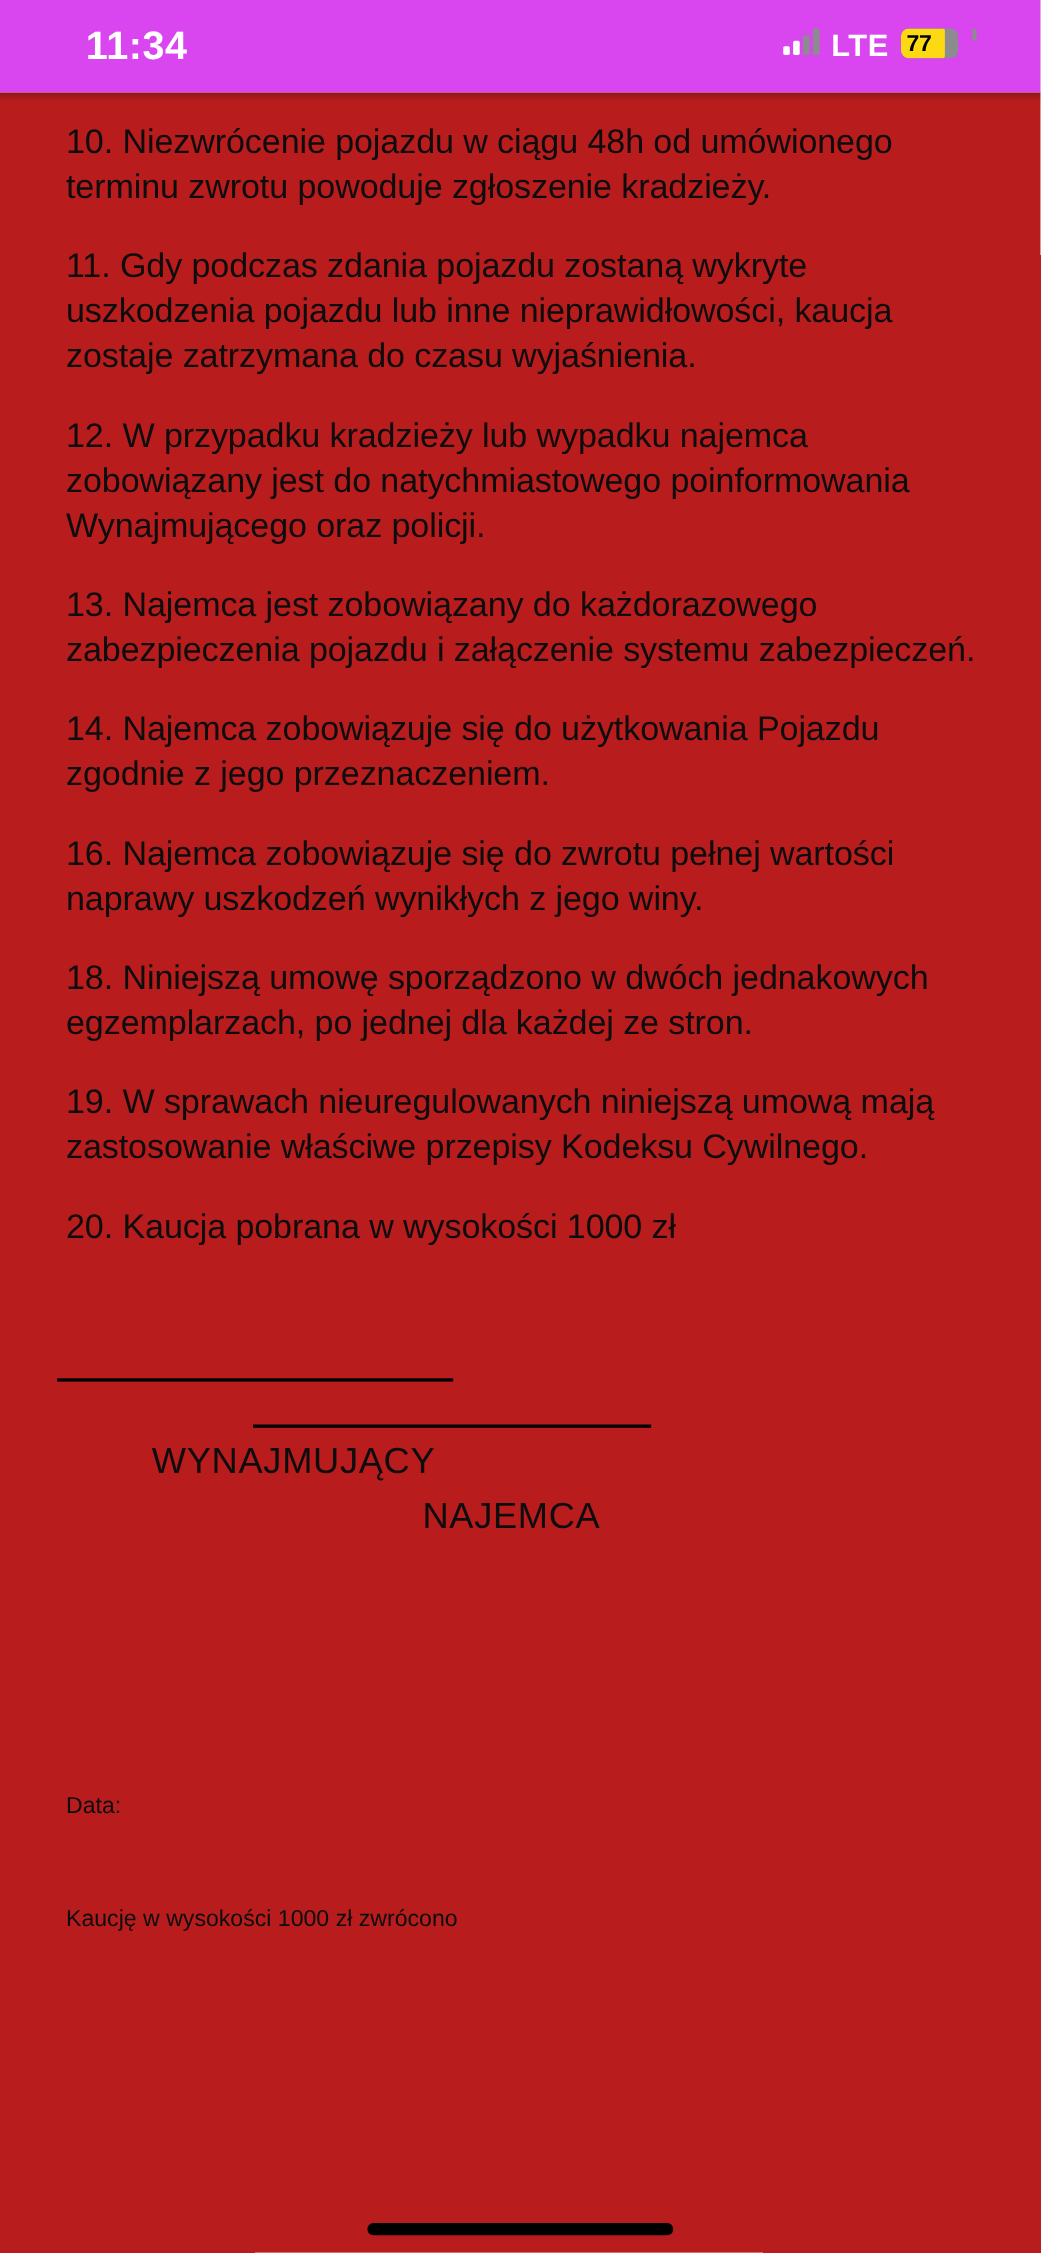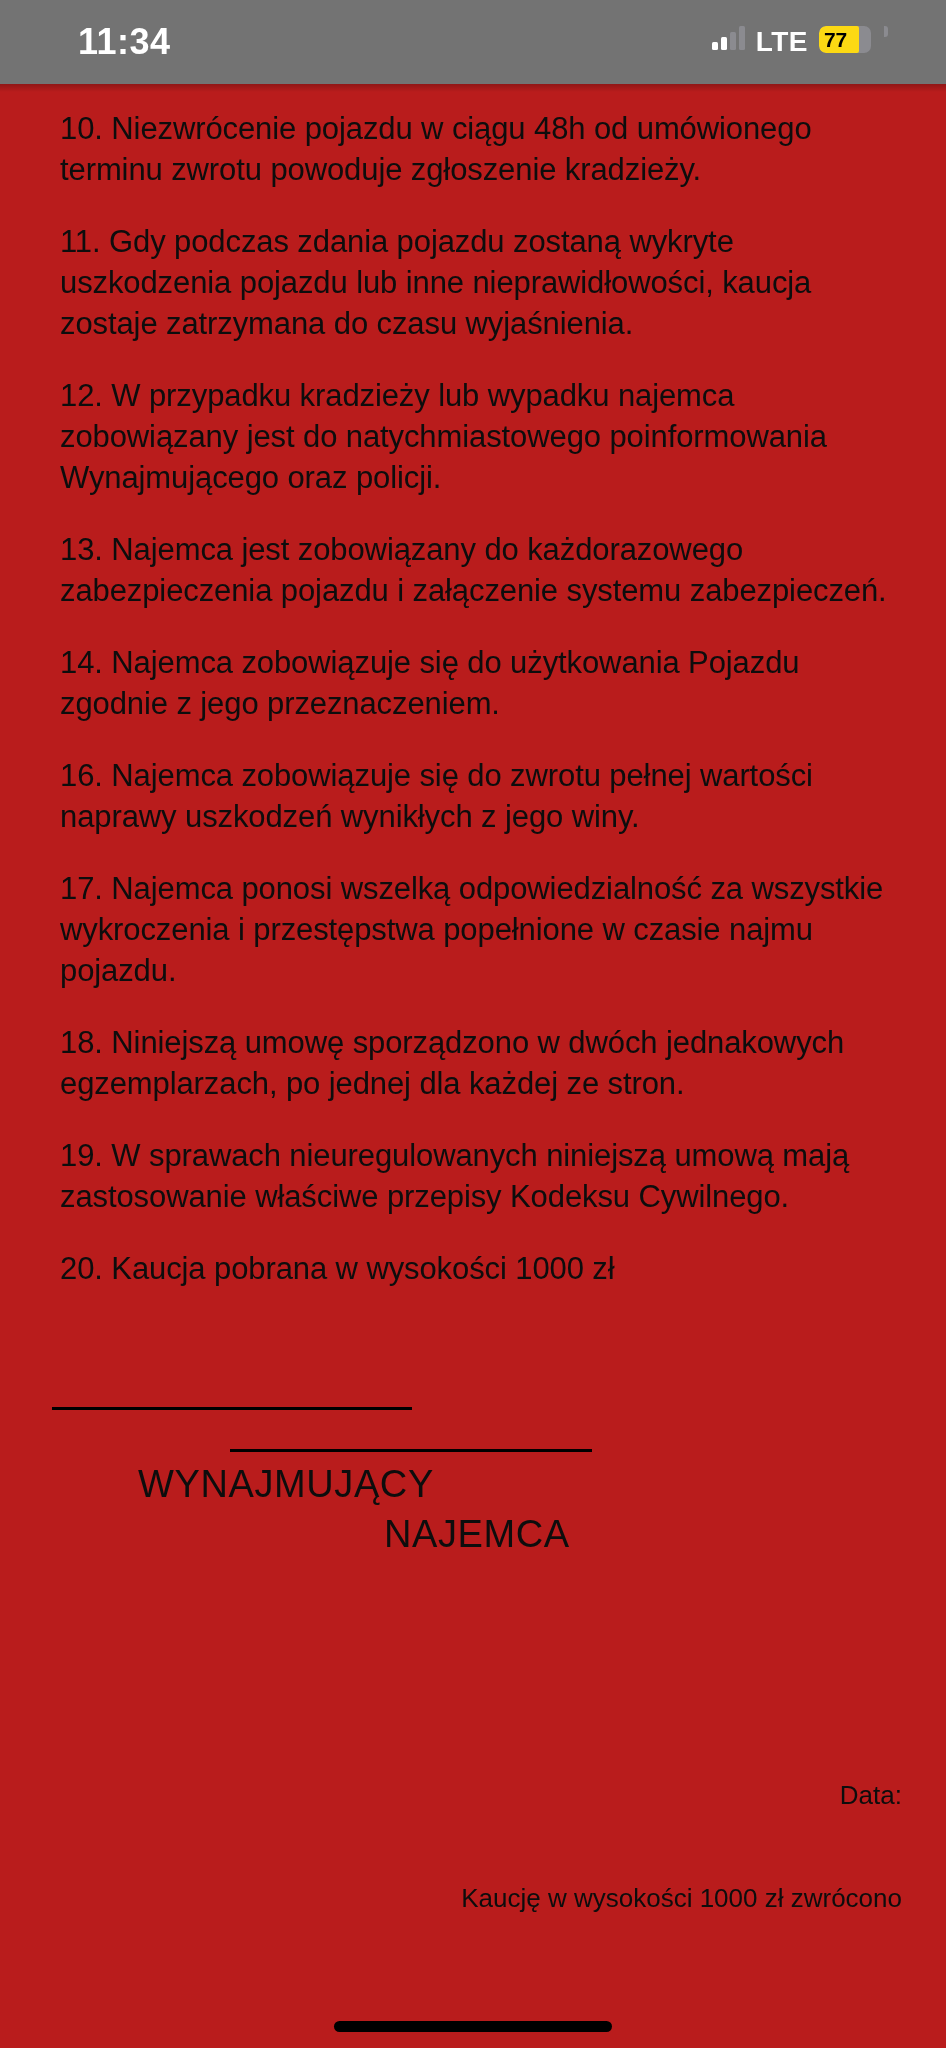--- a/index.html
+++ b/index.html
@@ -17,21 +17,21 @@
     position: relative;
   }
 
   
   .status-bar {
     position: absolute;
     top: 0;
     left: 0;
     width: 946px;
     height: 84px;
-    background: #737373;
+    background: #d946ef;
     display: flex;
     align-items: center;
     justify-content: space-between;
     padding: 0 40px;
     box-sizing: border-box;
     z-index: 10;
   }
   .status-time {
     color: #ffffff;
     font-size: 36px;
@@ -141,38 +141,37 @@
   }
   .sig-line {
     position: absolute;
     height: 3px;
     background: #000000;
   }
   .sig-line-lessor { left: -8px;  top: 0px;   width: 360px; }
   .sig-line-renter { left: 170px; top: 42px;  width: 362px; }
   .sig-label {
     position: absolute;
-    font-size: 38px;
+    font-size: 33px;
     letter-spacing: 0.6px;
     color: #0d0d0d;
     white-space: nowrap;
   }
   .sig-label-lessor { left: 78px;  top: 56px; }
   .sig-label-renter { left: 324px; top: 106px; }
 
   
   .doc-footer {
     margin-top: 128px;
   }
   .footer-line {
-    font-size: 26px;
+    font-size: 21px;
     line-height: 41px;
     color: #0d0d0d;
     margin: 0 0 62px 0;
-    text-align: right;
   }
   .footer-line:last-child { margin-bottom: 0; }
 
   
   .home-indicator {
     position: absolute;
     bottom: 16px;
     left: 50%;
     transform: translateX(-50%);
     width: 278px;
@@ -206,21 +205,20 @@
 <div class="doc-shadow"></div>
 
 <div class="document">
 
   <p class="clause">10. Niezwrócenie pojazdu w ciągu 48h od umówionego terminu zwrotu powoduje zgłoszenie kradzieży.</p>
   <p class="clause">11. Gdy podczas zdania pojazdu zostaną wykryte uszkodzenia pojazdu lub inne nieprawidłowości, kaucja zostaje zatrzymana do czasu wyjaśnienia.</p>
   <p class="clause">12. W przypadku kradzieży lub wypadku najemca zobowiązany jest do natychmiastowego poinformowania Wynajmującego oraz policji.</p>
   <p class="clause">13. Najemca jest zobowiązany do każdorazowego zabezpieczenia pojazdu i załączenie systemu zabezpieczeń.</p>
   <p class="clause">14. Najemca zobowiązuje się do użytkowania Pojazdu zgodnie z jego przeznaczeniem.</p>
   <p class="clause">16. Najemca zobowiązuje się do zwrotu pełnej wartości naprawy uszkodzeń wynikłych z jego winy.</p>
-  <p class="clause">17. Najemca ponosi wszelką odpowiedzialność za wszystkie wykroczenia i przestępstwa popełnione w czasie najmu pojazdu.</p>
   <p class="clause">18. Niniejszą umowę sporządzono w dwóch jednakowych egzemplarzach, po jednej dla każdej ze stron.</p>
   <p class="clause">19. W sprawach nieuregulowanych niniejszą umową mają zastosowanie właściwe przepisy Kodeksu Cywilnego.</p>
   <p class="clause">20. Kaucja pobrana w wysokości 1000 zł</p>
 
   <div class="signature-block">
     <div class="sig-line sig-line-lessor"></div>
     <div class="sig-line sig-line-renter"></div>
     <div class="sig-label sig-label-lessor">WYNAJMUJĄCY</div>
     <div class="sig-label sig-label-renter">NAJEMCA</div>
   </div>

